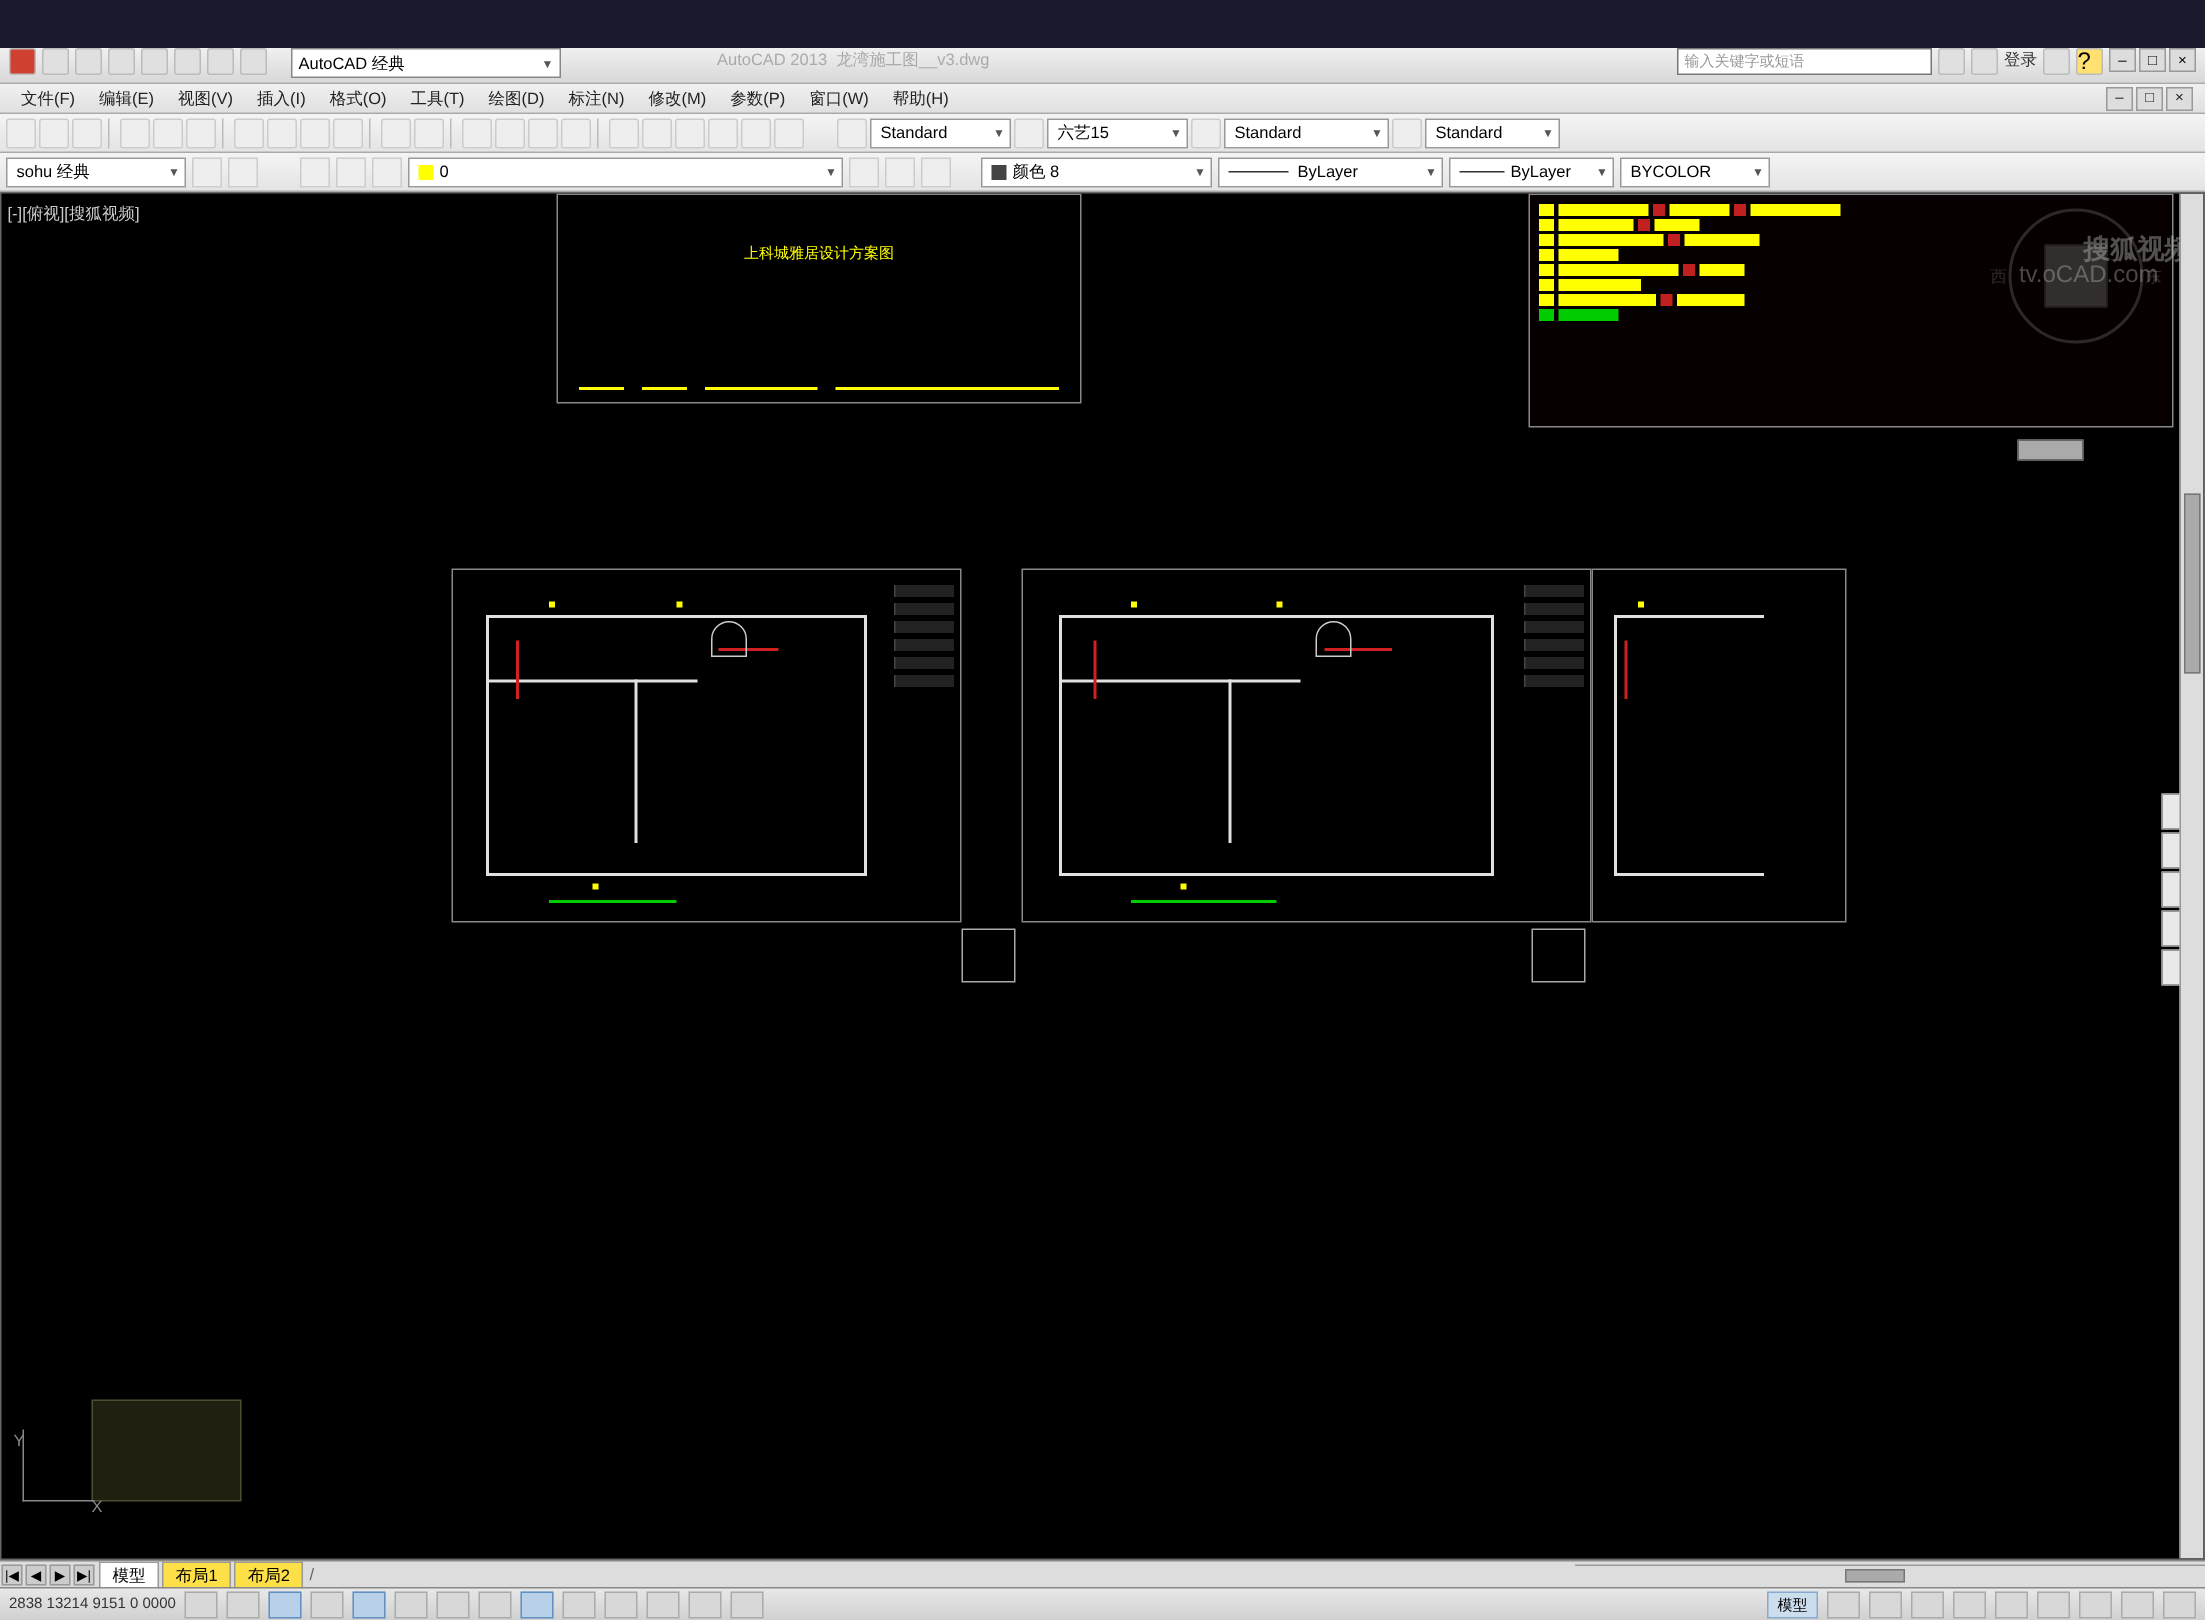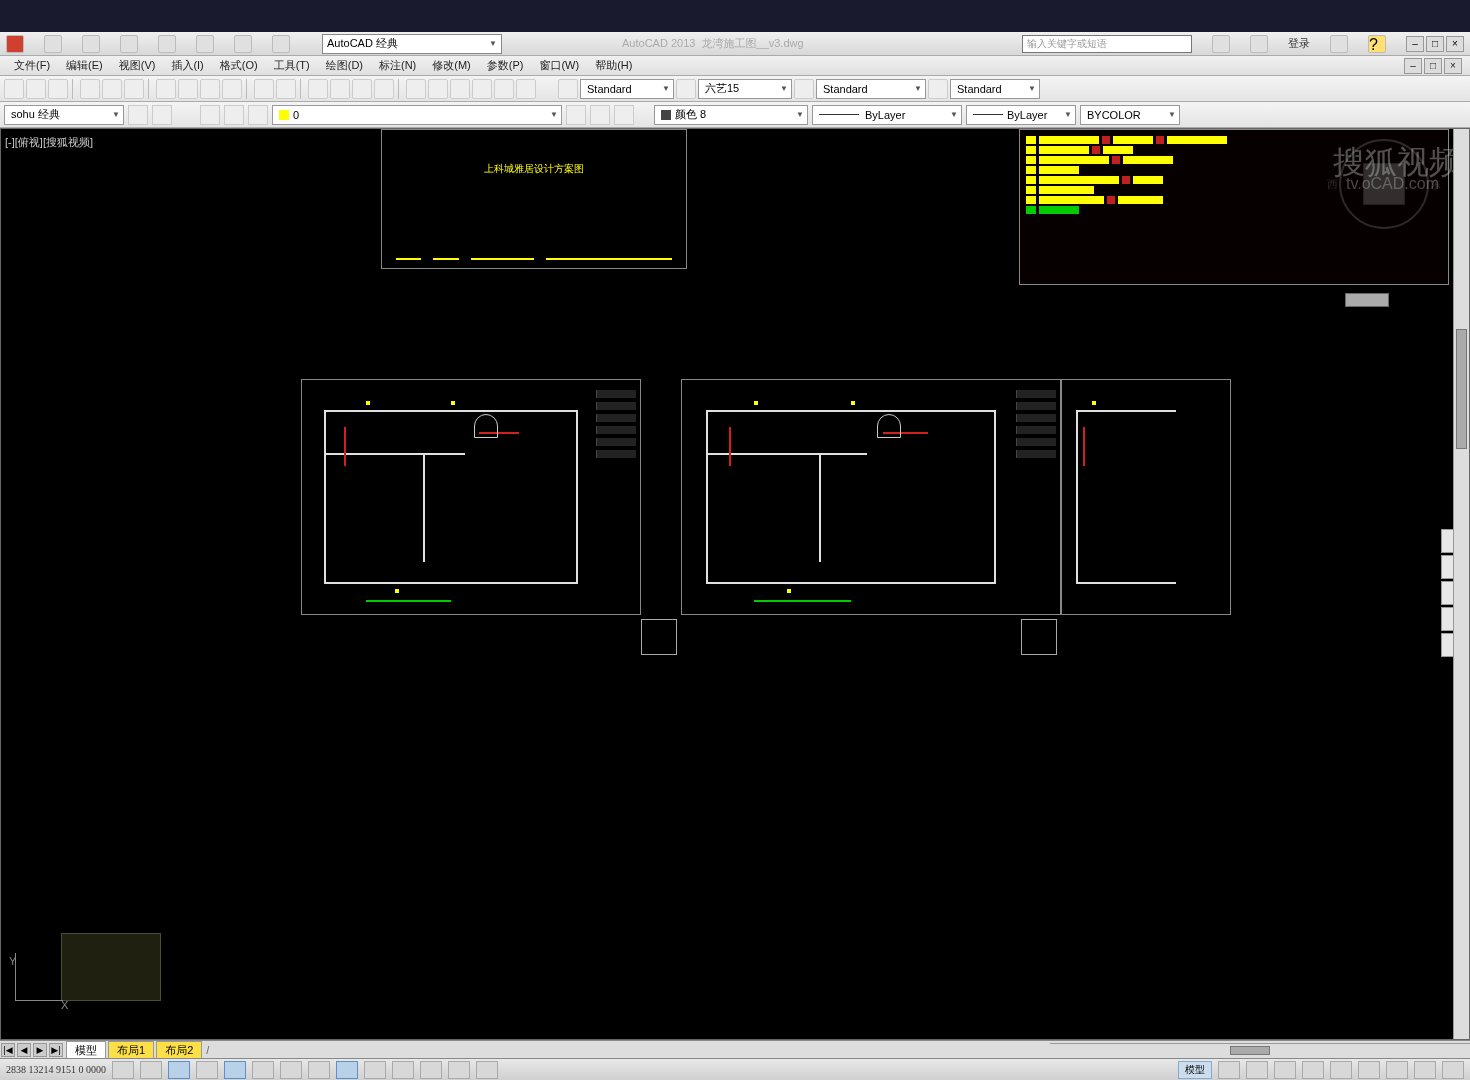--- a/index.html
+++ b/index.html
@@ -5,21 +5,21 @@
 *{margin:0;padding:0;box-sizing:border-box;user-select:none;font-family:"Microsoft YaHei",SimSun,Arial,sans-serif}
 html,body{width:1470px;height:1080px;overflow:hidden;background:#000}
 .desktop{width:100%;height:100%;background:#1a1a2e;position:relative}
 .taskbar-top{height:32px;background:linear-gradient(#2a2a2a,#1a1a1a);display:flex;align-items:center;padding:0 6px;gap:8px}
 .tb-icon{width:28px;height:24px;background:#444;border-radius:3px}
 .tb-folder{background:linear-gradient(#f0d060,#c09030)}
 .tb-gear{background:radial-gradient(#e0c040,#806020)}
 .tb-red{background:linear-gradient(#d04020,#902010);color:#fff;font-size:10px;display:flex;align-items:center;justify-content:center}
 .app-window{position:absolute;inset:0;top:32px;background:#e8e8e8;display:flex;flex-direction:column}
 .tb-spacer{flex:1}
-.qat{height:24px;background:linear-gradient(#f0f0f0,#d8d8d8);display:flex;align-items:center;padding:0 6px;gap:20px;border-bottom:1px solid #aaa}
+.qat{height:24px;background:linear-gradient(#f0f0f0,#d8d8d8);display:flex;padding:0 6px;gap:4px;border-bottom:1px solid #aaa}
 .qat .btn{width:18px;height:18px;background:#e0e0e0;border:1px solid #bbb;border-radius:2px}
 .workspace-combo{width:180px;height:20px;background:#fff;border:1px solid #888;display:flex;align-items:center;padding:0 18px 0 4px;font-size:11px;position:relative;margin-left:12px}
 .workspace-combo::after{content:"▼";position:absolute;right:4px;font-size:8px;color:#555}
 .title-text{color:#aaa;font-size:11px;margin-left:100px}
 .search-box{width:170px;height:18px;background:#fff;border:1px solid #777;font-size:10px;color:#999;padding:0 4px;display:flex;align-items:center}
 .win-btns{display:flex;gap:2px}
 .win-btns .wb{width:18px;height:16px;background:#ddd;border:1px solid #999;font-size:10px;display:flex;align-items:center;justify-content:center}
 .menubar{height:20px;background:linear-gradient(#f0f0f0,#e0e0e0);display:flex;align-items:center;padding:0 8px;gap:4px;font-size:11px;color:#222;border-bottom:1px solid #aaa}
 .menubar span{padding:2px 6px}
 .toolbar1{height:26px;background:linear-gradient(#f4f4f4,#e4e4e4);display:flex;align-items:center;padding:0 4px;gap:2px;border-bottom:1px solid #aaa}
@@ -29,21 +29,21 @@
 .combo::after{content:"▼";position:absolute;right:3px;font-size:8px;color:#555}
 .toolbar2{height:26px;background:linear-gradient(#f4f4f4,#e4e4e4);display:flex;align-items:center;padding:0 4px;gap:4px;border-bottom:1px solid #aaa}
 .layer-combo{width:120px}
 .layer-combo2{width:290px}
 .color-combo{width:154px}
 .linetype-combo{width:150px}
 .lineweight-combo{width:110px}
 .plotstyle-combo{width:100px}
 .canvas-area{flex:1;background:#000;position:relative;overflow:hidden;border:1px solid #666}
 .view-label{position:absolute;top:6px;left:4px;color:#ccc;font-size:11px}
-.title-block{position:absolute;top:0;left:380px;width:306px;height:140px;border:1px solid #888}
+.title-block{position:absolute;top:0;left:370px;width:350px;height:140px;border:1px solid #888}
 .title-block .line{position:absolute;bottom:8px;left:14px;right:14px;height:2px;display:flex;gap:12px}
 .title-block .line span{height:2px;background:#ff0;flex:1}
 .title-block .line span:nth-child(1),.title-block .line span:nth-child(2){flex:.4}
 .title-block .caption{color:#ff0;font-size:10px;text-align:center;margin-top:32px}
 .legend-block{position:absolute;top:0;right:20px;width:430px;height:156px;border:1px solid #888;background:rgba(20,0,0,.3)}
 .legend-rows{padding:6px;display:flex;flex-direction:column;gap:2px}
 .legend-row{display:flex;gap:3px;align-items:center}
 .legend-cell{height:8px;background:#ff0}
 .legend-red{background:#c02020}
 .mini-box{position:absolute;top:164px;right:80px;width:44px;height:14px;background:#aaa;border:1px solid #666}
@@ -61,36 +61,36 @@
 .small-sq{position:absolute;width:36px;height:36px;border:1px solid #aaa;background:#000}
 .sq1{top:490px;left:640px}
 .sq2{top:490px;left:1020px}
 .ucs{position:absolute;bottom:32px;left:8px;color:#888;font-size:11px}
 .ucs .y{position:absolute;left:0;top:-52px}
 .ucs .x{position:absolute;left:52px;bottom:-4px}
 .ucs-axes{position:absolute;bottom:0;left:0;width:60px;height:60px}
 .ucs-axes::before{content:"";position:absolute;bottom:6px;left:6px;width:48px;height:1px;background:#888}
 .ucs-axes::after{content:"";position:absolute;bottom:6px;left:6px;width:1px;height:48px;background:#888}
 .overlay-ad{position:absolute;bottom:92px;left:420px;color:#e8b080;font-size:28px;font-weight:bold;letter-spacing:1px}
-.watermark{position:absolute;top:12px;right:8px;color:rgba(200,200,200,.4);font-size:32px;font-weight:normal;pointer-events:none}
+.watermark{position:absolute;top:25px;right:8px;color:rgba(200,200,200,.4);font-size:18px;font-weight:bold;pointer-events:none}
 .watermark2{position:absolute;top:46px;right:30px;color:rgba(200,200,200,.35);font-size:16px;pointer-events:none}
 .viewcube{position:absolute;top:10px;right:40px;width:90px;height:90px;opacity:.3}
 .viewcube .ring{position:absolute;inset:0;border:2px solid #888;border-radius:50%}
 .viewcube .cube{position:absolute;inset:24px;background:#999;border:1px solid #666}
 .nav-bar{position:absolute;top:400px;right:4px;width:24px;display:flex;flex-direction:column;gap:2px}
 .nav-bar .nb{width:24px;height:24px;background:#e8e8e8;border:1px solid #999}
 .tabs{height:18px;background:#ddd;display:flex;align-items:center;font-size:11px;border-top:1px solid #888}
 .tabs .tctl{width:14px;height:14px;background:#ccc;border:1px solid #999;margin:0 1px;font-size:9px;display:flex;align-items:center;justify-content:center}
 .tabs .tab{padding:1px 8px;background:#fde047;border:1px solid #999;border-bottom:none;margin-left:2px}
 .tabs .tab.active{background:#fff}
 .cmd-area{background:#f4f4f4;border-top:1px solid #888}
 .cmd-hist{height:16px;font-size:11px;color:#333;padding:0 6px;font-family:Consolas,monospace;white-space:nowrap;overflow:hidden}
 .cmd-line{height:18px;font-size:11px;padding:0 6px;font-family:Consolas,monospace;background:#fff;border-top:1px solid #ccc}
 .status{height:22px;background:linear-gradient(#e8e8e8,#d0d0d0);display:flex;align-items:center;font-size:10px;padding:0 6px;gap:6px;border-top:1px solid #888}
-.status .coord{color:#333;font-family:Liberation Serif, serif}
+.status .coord{color:#333;font-family:Liberation Sans, sans-serif}
 .status .sbtn{width:22px;height:18px;background:#d8d8d8;border:1px solid #aaa}
 .status .sbtn.on{background:#b8d0e8;border-color:#6090c0}
 .status .spacer{flex:1}
 .scrollbar-v{position:absolute;top:0;right:0;bottom:0;width:16px;background:#ddd;border-left:1px solid #999}
 .scrollbar-v .thumb{position:absolute;top:200px;left:2px;right:2px;height:120px;background:#aaa;border:1px solid #777}
 .scrollbar-h{position:absolute;bottom:0;left:0;right:16px;height:16px;background:#ddd;border-top:1px solid #999}
 .scrollbar-h .thumb{position:absolute;left:300px;top:2px;bottom:2px;width:200px;background:#aaa;border:1px solid #777}
 .block-img{position:absolute;bottom:38px;left:60px;width:100px;height:68px;background:rgba(80,80,40,.4);border:1px solid rgba(120,120,80,.5)}
 </style>
 </head>

